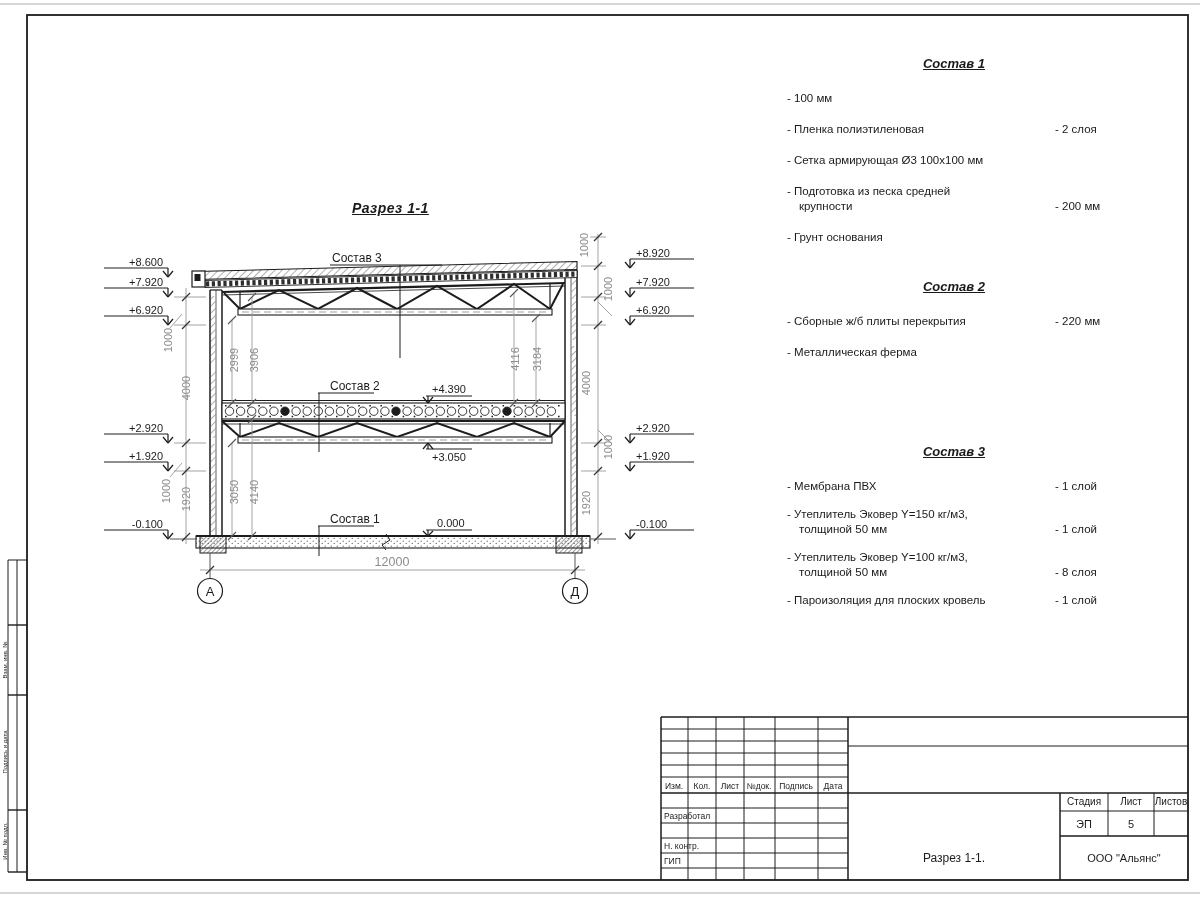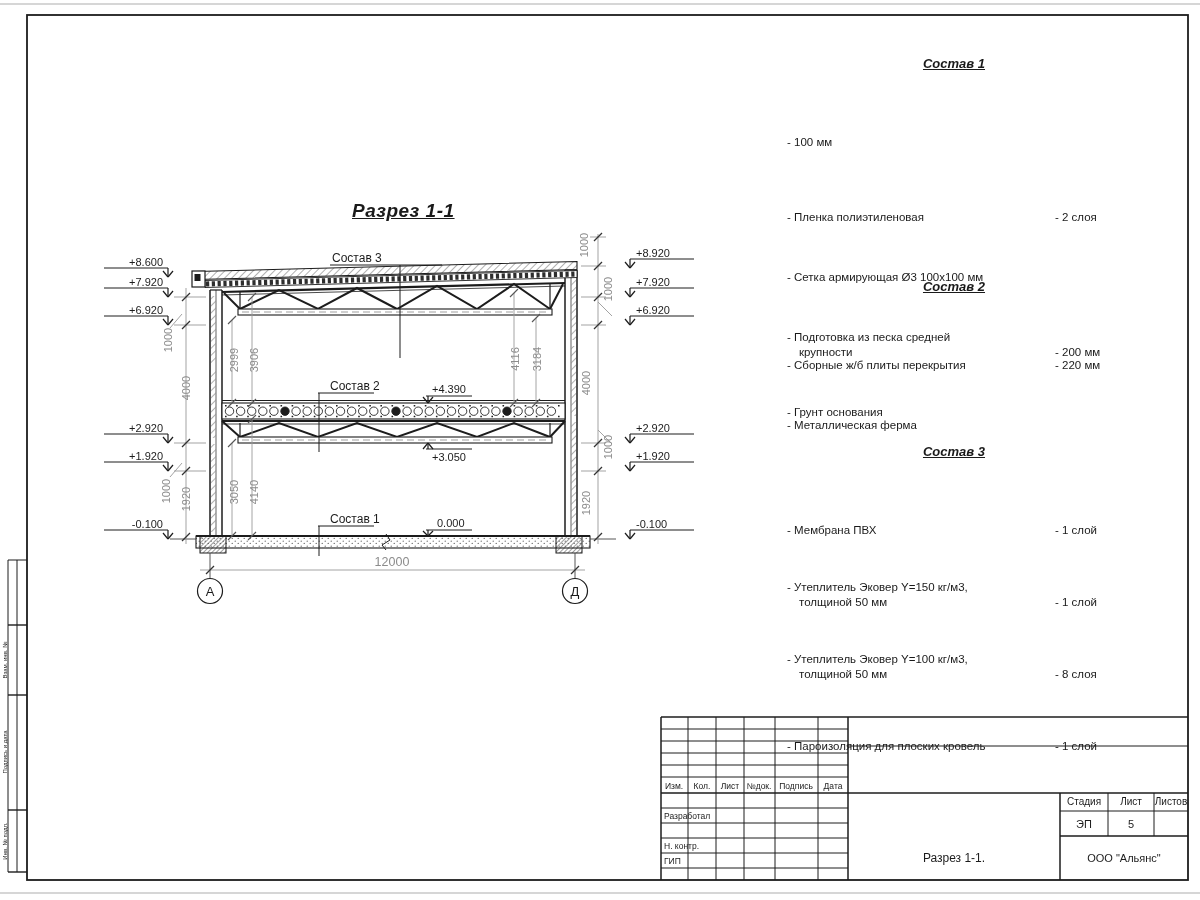--- a/index.html
+++ b/index.html
@@ -1,28 +1,28 @@
 <!DOCTYPE html>
 <html><head>
 <meta charset="utf-8">
 <style>
   html,body{margin:0;padding:0;background:#e8e8e8;}
   .sheet{position:relative;width:1200px;height:900px;background:#ffffff;overflow:hidden;
          font-family:"Liberation Sans",sans-serif;}
   svg{position:absolute;left:0;top:0;}
   svg text{font-family:"Liberation Sans",sans-serif;}
-  .section-title{position:absolute;left:352px;top:200px;font-size:19px;font-style:italic;
+  .section-title{position:absolute;left:352px;top:200px;font-size:14px;font-style:italic;
     font-weight:bold;color:#1a1a1a;text-decoration:underline;letter-spacing:.5px;}
   .mlist{position:absolute;width:334px;color:#1a1a1a;font-size:11.5px;line-height:15px;}
   .mlist-title{font-style:italic;font-weight:bold;font-size:13px;text-decoration:underline;
     text-align:center;margin-bottom:20px;}
   .mrow{display:flex;align-items:flex-end;margin-bottom:16px;}
   .mlist.tight .mrow{margin-bottom:13px;justify-content:flex-end;}
   .mname{flex:0 0 256px;white-space:pre-line;padding-left:12px;text-indent:-12px;}
-  .mamt{flex:1;white-space:nowrap;margin-top:44px;}
+  .mamt{flex:1;white-space:nowrap;}
 </style>
 </head>
 <body>
 
 <div class="sheet">
 
 <svg width="1200" height="900" viewBox="0 0 1200 900">
   <defs>
     <pattern id="hatch" width="5" height="5" patternUnits="userSpaceOnUse" patternTransform="rotate(45)">
       <line x1="0" y1="0" x2="0" y2="5" stroke="#3a3a3a" stroke-width="0.8"></line>

